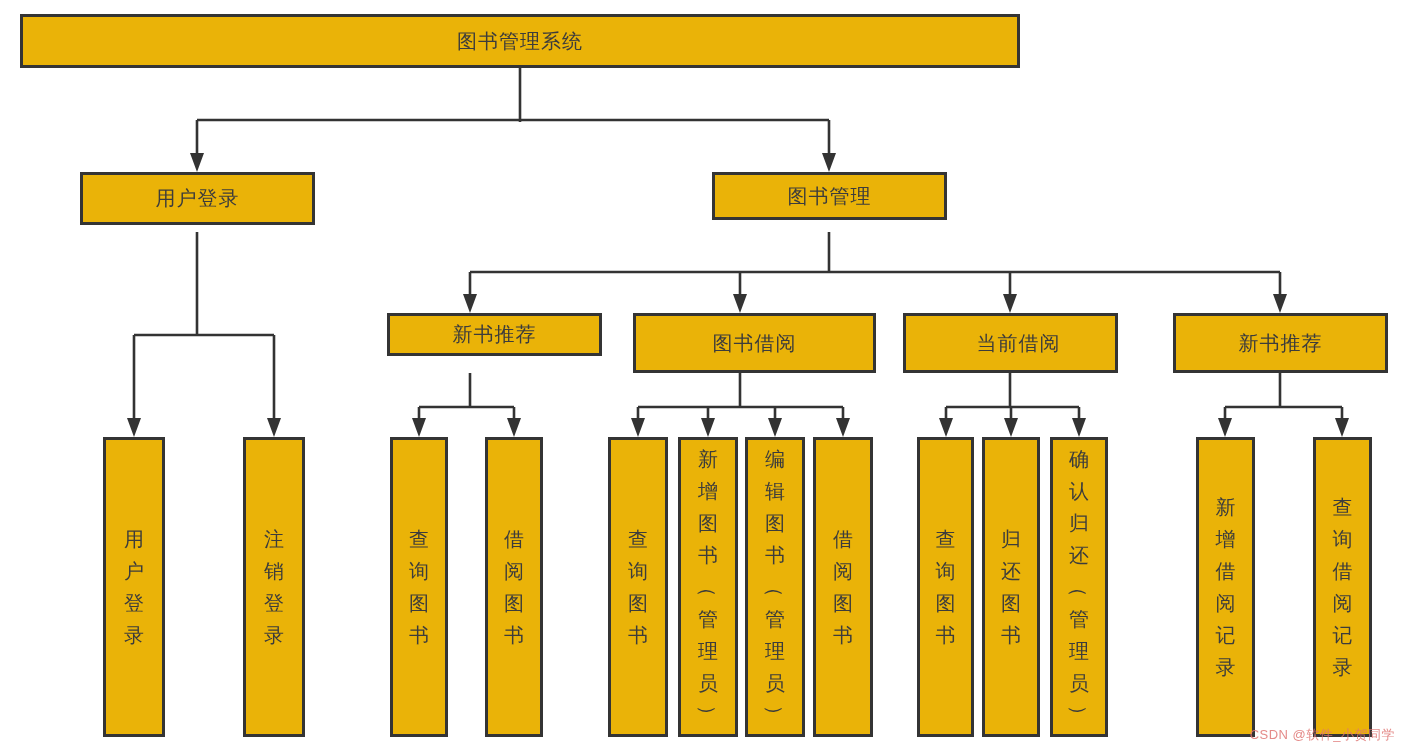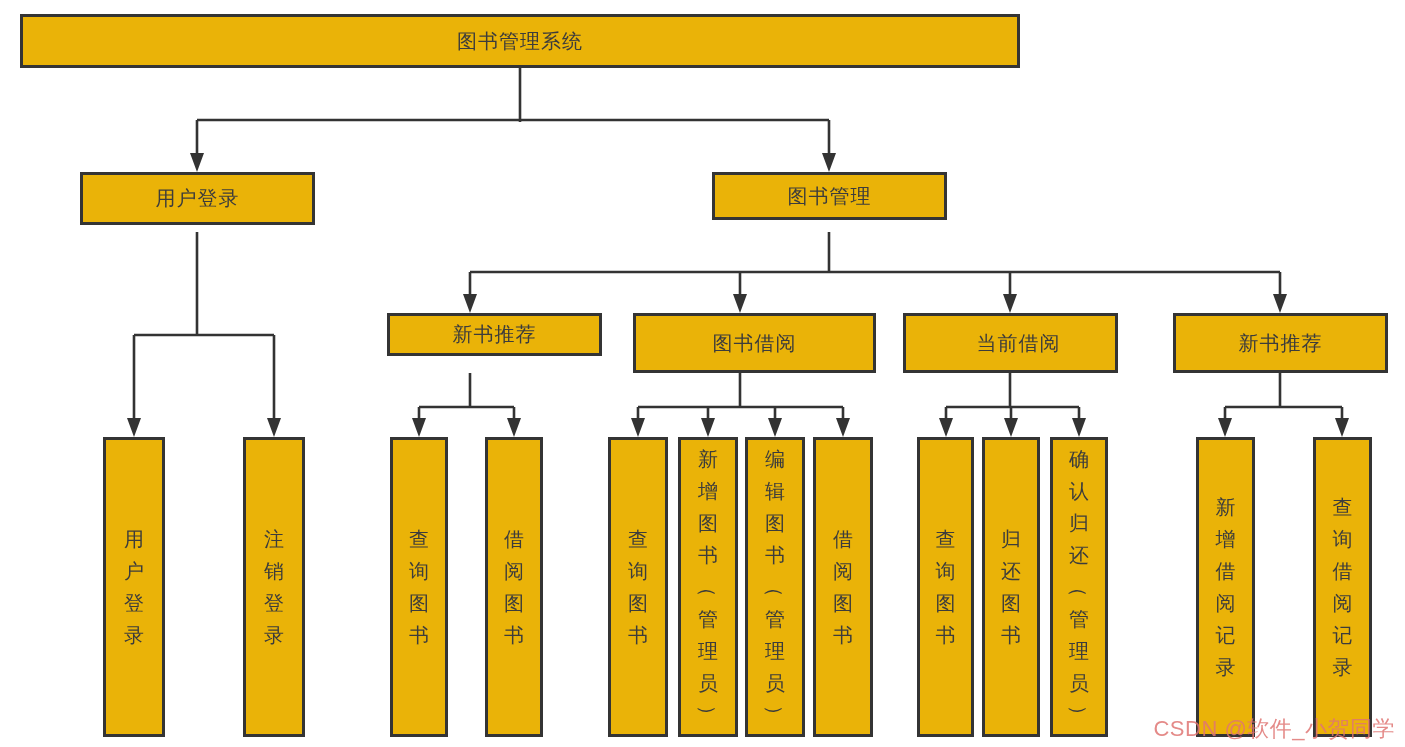--- a/index.html
+++ b/index.html
@@ -15,21 +15,21 @@
     letter-spacing:1px; z-index:2;
   }
   .vtext { flex-direction:column; letter-spacing:0; padding:2px 0; }
   .vtext .ch {
     height:32px; display:flex; align-items:center; justify-content:center;
     font-size:20px; line-height:32px;
   }
   .vtext .ch.rot { transform:rotate(90deg); }
   .watermark {
     position:absolute; right:10px; bottom:3px; z-index:5;
-    font-size:22px; color:rgba(223,118,115,0.85); letter-spacing:0.5px;
+    font-size:13px; color:rgba(223,118,115,0.85); letter-spacing:0.5px;
     white-space:nowrap;
   }
 </style>
 </head>
 <body>
 
 <div class="canvas">
 
   <svg class="connectors" viewBox="0 0 1405 747" xmlns="http://www.w3.org/2000/svg" aria-hidden="true">
     <g stroke="#333333" stroke-width="2.6" fill="none">

